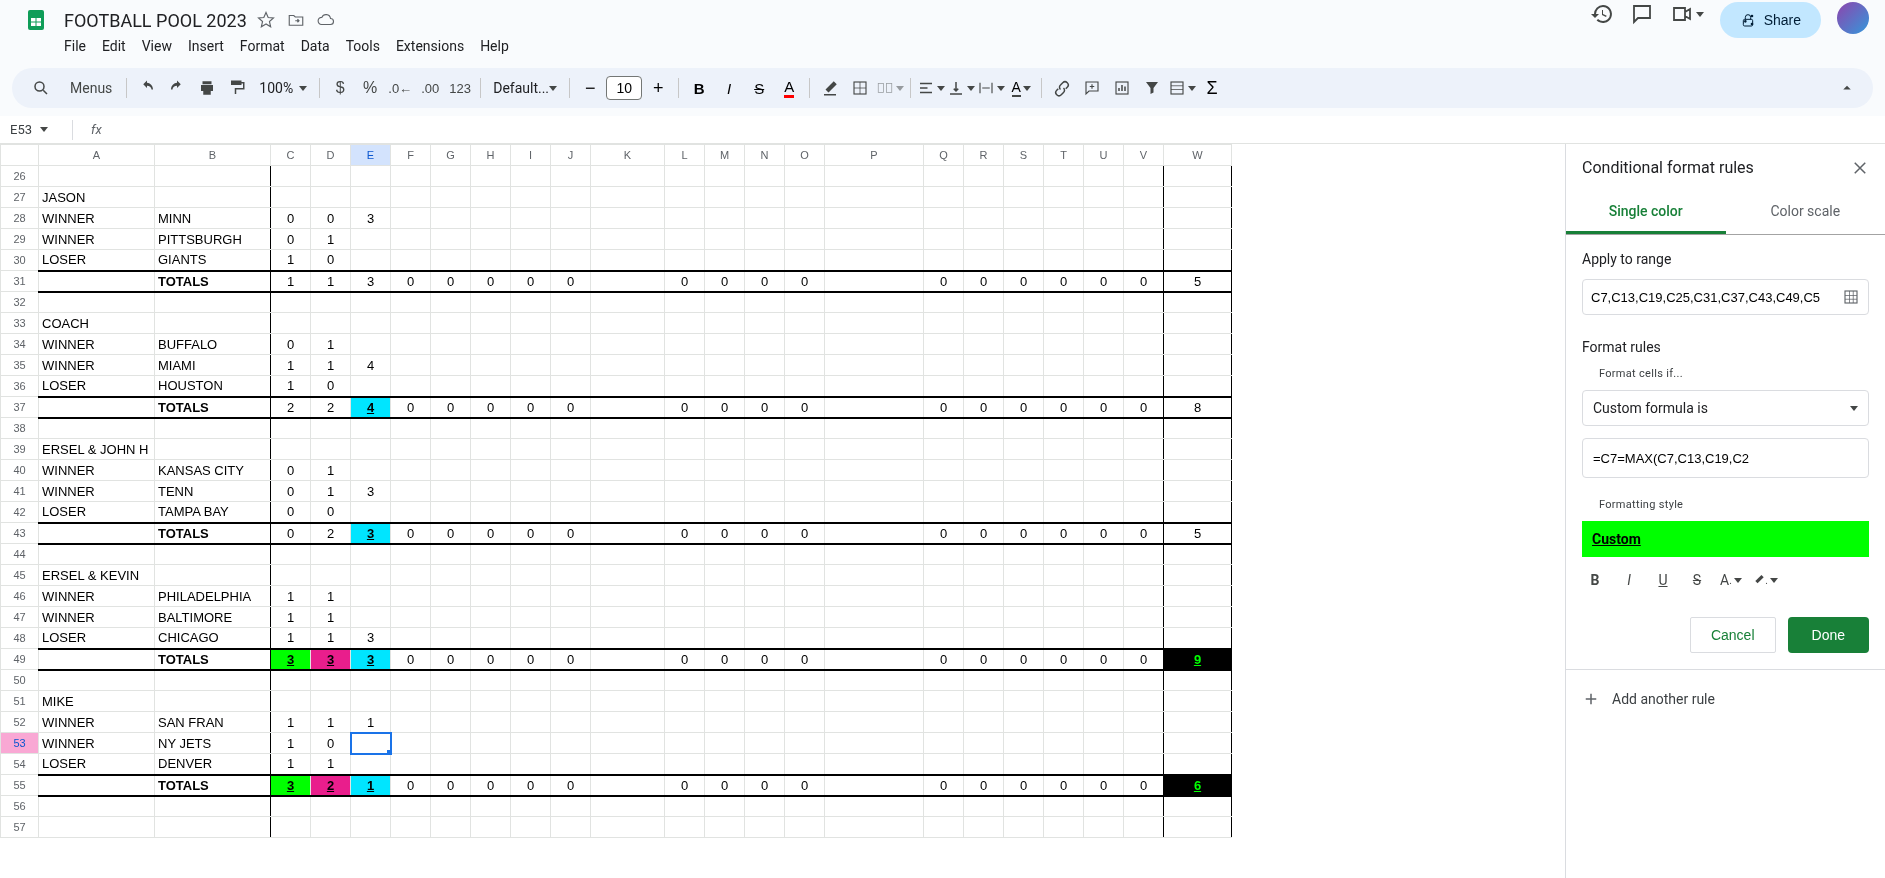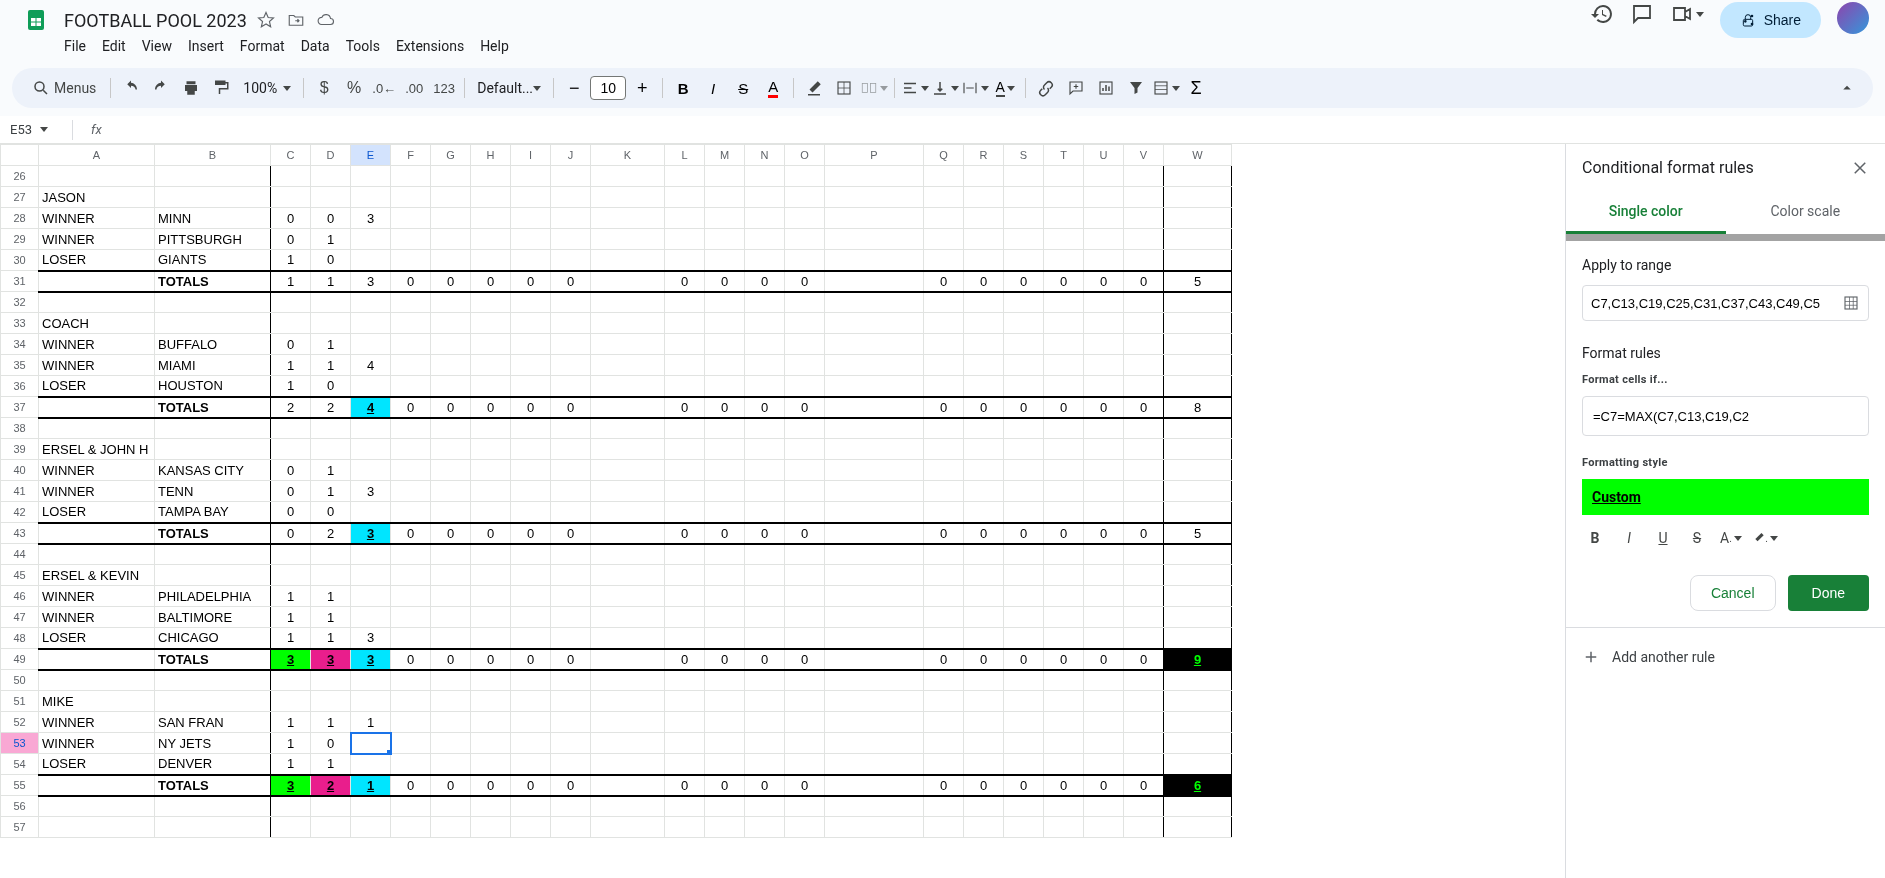--- a/index.html
+++ b/index.html
@@ -116,21 +116,21 @@
       height: 24px;
       border: 1px solid #747775;
       border-radius: 4px;
       text-align: center;
       font-size: 14px;
       background: white;
     }
     .toolbar-search {
       display: flex;
       align-items: center;
-      gap: 4px;
+      gap: 20px;
       padding: 0 8px;
     }
     .dropdown-arrow {
       width: 0; height: 0;
       border-left: 4px solid transparent;
       border-right: 4px solid transparent;
       border-top: 5px solid #444746;
       margin-left: 2px;
     }
     .collapse-btn {
@@ -271,21 +271,21 @@
     .sidebar-header {
       display: flex;
       align-items: center;
       justify-content: space-between;
       padding: 14px 16px;
       font-size: 16px;
       color: #202124;
     }
     .sidebar-tabs {
       display: flex;
-      border-bottom: 7px solid #a3a3a3;
+      border-bottom: 1px solid #a3a3a3;
     }
     .sidebar-tab {
       flex: 1;
       text-align: center;
       padding: 12px 0;
       font-size: 14px;
       color: #5f6368;
       cursor: pointer;
       border-bottom: 3px solid transparent;
     }
@@ -294,24 +294,25 @@
       font-weight: 500;
       border-bottom-color: #188038;
     }
     .sidebar-body {
       padding: 16px;
       overflow-y: auto;
       flex: 1;
     }
     .sb-section-title {
       font-size: 11px;
-      font-weight: 700;
+      font-weight: 400;
       color: #3c4043;
       margin-bottom: 10px;
       letter-spacing: 0.3px;
+      margin-left: 17px;
     }
     .sb-section-title-bold {
       font-size: 14px;
       color: #202124;
       margin-bottom: 12px;
     }
     .range-input-row {
       display: flex;
       align-items: center;
       border: 1px solid #dadce0;
@@ -389,21 +390,21 @@
     .sb-footer-btns {
       display: flex;
       justify-content: flex-end;
       gap: 12px;
       margin-bottom: 16px;
     }
     .btn-cancel {
       padding: 9px 20px;
       border: 1px solid #dadce0;
       background: white;
-      border-radius: 8px;
+      border-radius: 2px;
       color: #188038;
       font-size: 14px;
       cursor: pointer;
     }
     .btn-done {
       padding: 9px 24px;
       background: #188038;
       border: none;
       border-radius: 4px;
       color: white;
@@ -1546,20 +1547,24 @@
             <rect x="4" y="4" width="16" height="16" fill="none" stroke="#5f6368" stroke-width="1.5"></rect>
             <line x1="4" y1="10" x2="20" y2="10" stroke="#5f6368"></line>
             <line x1="4" y1="15" x2="20" y2="15" stroke="#5f6368"></line>
             <line x1="10" y1="4" x2="10" y2="20" stroke="#5f6368"></line>
             <line x1="15" y1="4" x2="15" y2="20" stroke="#5f6368"></line>
           </svg>
       </div>
 
       <div class="sb-section-title-bold">Format rules</div>
       <div class="sb-section-title">Format cells if...</div>
+      <div class="dropdown-box">
+        <span>Custom formula is</span>
+        <div class="dropdown-arrow"></div>
+      </div>
       <div class="formula-box">
         <input value="=C7=MAX(C7,C13,C19,C2" style="">
       </div>
 
       <div class="sb-section-title">Formatting style</div>
       <div class="style-preview">Custom</div>
       <div class="format-buttons">
         <div class="fmt-btn bold">B</div>
         <div class="fmt-btn italic">I</div>
         <div class="fmt-btn underline">U</div>

